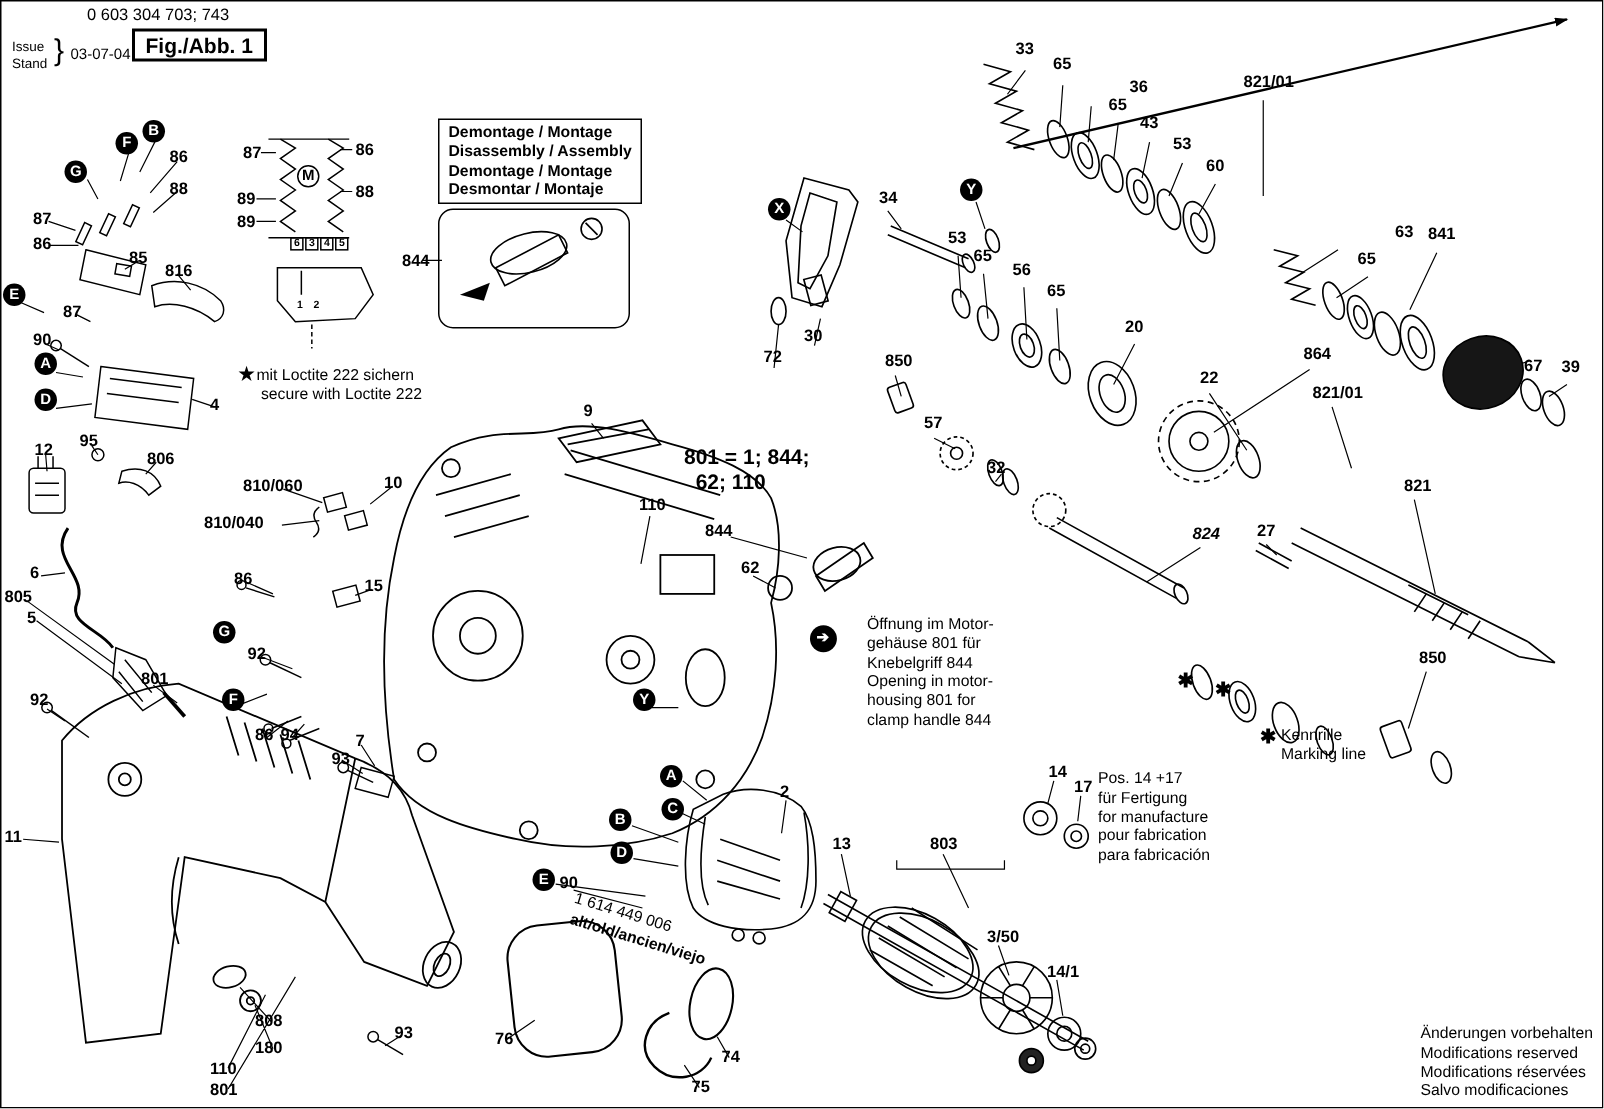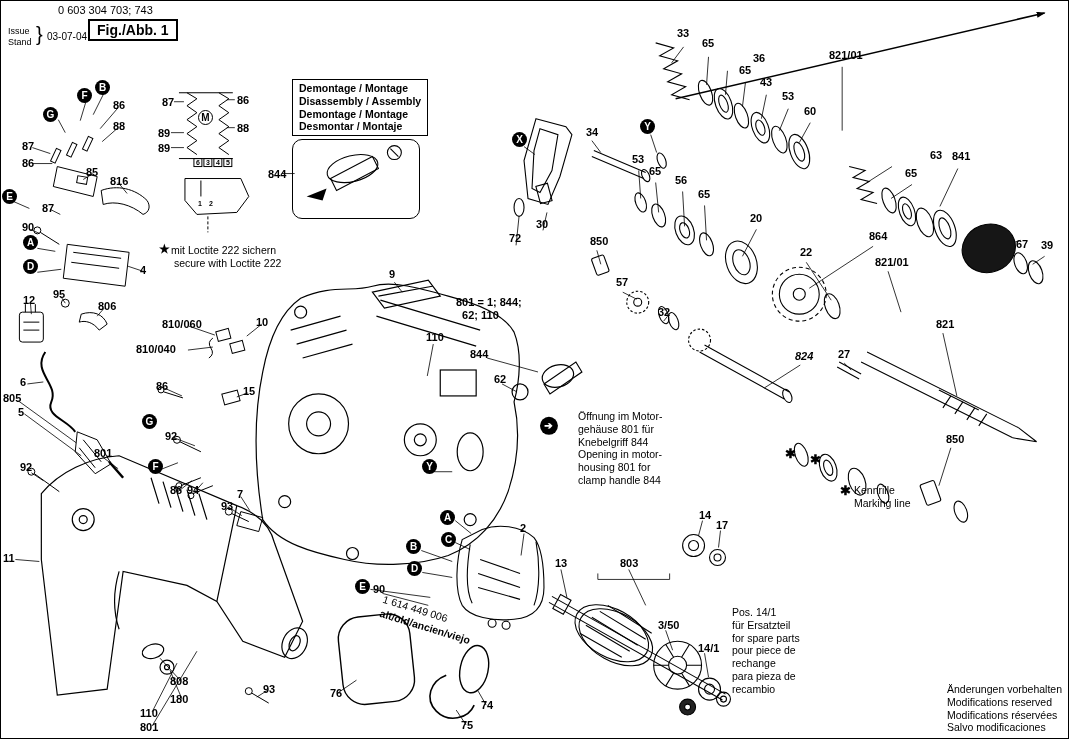--- a/index.html
+++ b/index.html
@@ -7,21 +7,21 @@
   body{font-family:"Liberation Sans", sans-serif;color:#000}
   .canvas{position:relative;width:1069px;height:739px;background:#fff;border:1px solid #000;overflow:hidden}
   .art{position:absolute;left:0;top:0;width:100%;height:100%}
   .plabel{position:absolute;font-size:11px;font-weight:bold;line-height:1;white-space:nowrap}
   .clabel{position:absolute;width:15px;height:15px;border-radius:50%;background:#000;color:#fff;
           font-size:10px;font-weight:bold;display:flex;align-items:center;justify-content:center;line-height:1}
   .clabel.open{background:#fff;color:#000;border:1.5px solid #000}
   .note{position:absolute;font-size:10.5px;line-height:1.22;white-space:pre}
   .note.bold{font-weight:bold}
   .note.box{border:1.5px solid #000;padding:2px 6px}
-  .note.big{font-size:11px}
+  .note.big{font-size:14px}
   .rbox{position:absolute;border:1.5px solid #000;border-radius:10px;width:128px;height:80px}
   .rot{transform:rotate(17deg);transform-origin:left top}
   .pn{position:absolute;left:57px;top:3px;font-size:11px}
   .issue{position:absolute;left:7px;top:25px;font-size:9px;line-height:1.2}
   .brace{position:absolute;left:35px;top:22px;font-size:20px;font-weight:300}
   .idate{position:absolute;left:46px;top:30px;font-size:10px}
   .figbox{position:absolute;left:87px;top:18px;border:2px solid #000;font-weight:bold;font-size:14px;padding:1px 7px;background:#fff}
 </style>
 </head>
 <body>
@@ -264,27 +264,25 @@
   <div class="note" style="left:577px;top:409px">Öffnung im Motor-
 gehäuse 801 für
 Knebelgriff 844
 Opening in motor-
 housing 801 for
 clamp handle 844</div>
   <div class="note bold big" style="left:455px;top:295px">801 = 1; 844;
   62; 110</div>
   <div class="note" style="left:853px;top:483px">Kennrille
 Marking line</div>
-  <div class="note" style="left:731px;top:605px">Pos. 14/1
-für Ersatzteil
-for spare parts
-pour piece de
-rechange
-para pieza de
-recambio</div>
+  <div class="note" style="left:731px;top:512px">Pos. 14 +17
+für Fertigung
+for manufacture
+pour fabrication
+para fabricación</div>
   <div class="note rot" style="left:384px;top:592px">1 614 449 006</div>
   <div class="note rot bold" style="left:381px;top:606px">alt/old/ancien/viejo</div>
   <div class="note" style="left:946px;top:682px">Änderungen vorbehalten
 Modifications reserved
 Modifications réservées
 Salvo modificaciones</div>
 
   <div id="label-layer">
       <div class="plabel" style="left: 112px; top: 99px;">86</div>
       <div class="plabel" style="left: 112px; top: 120px;">88</div>

